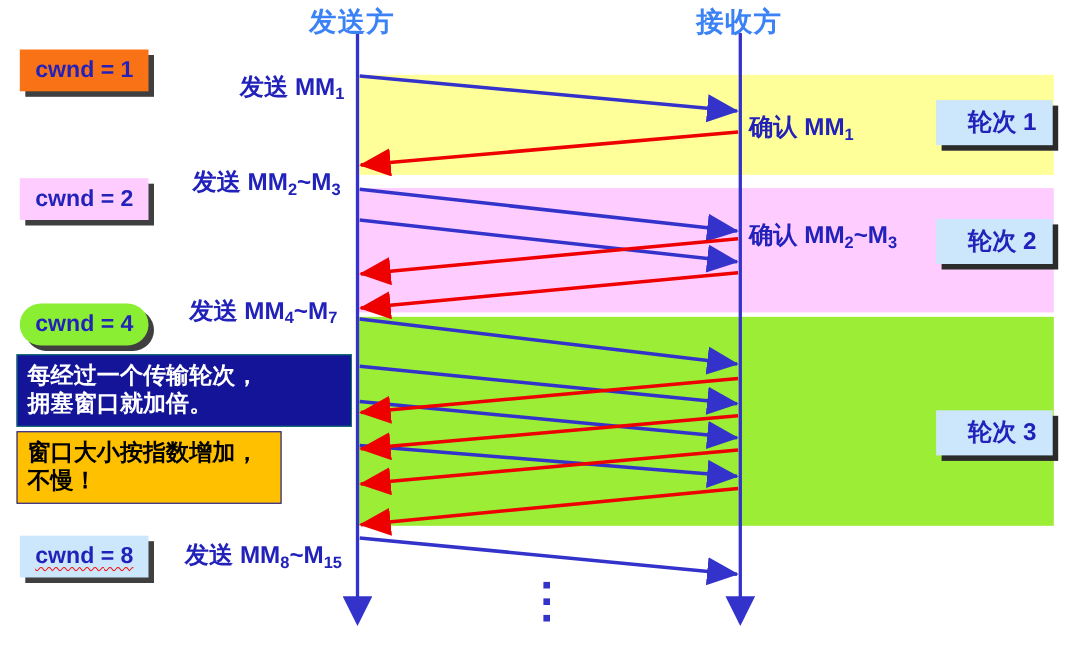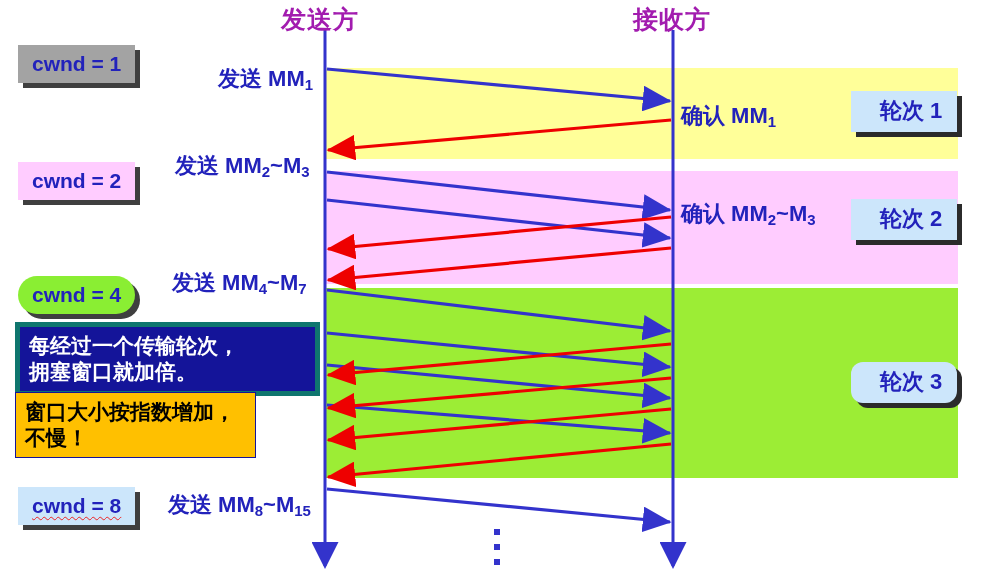--- a/index.html
+++ b/index.html
@@ -33,40 +33,40 @@
   #wire {
     position: absolute;
     left: 0; top: 0;
     width: 987px; height: 586px;
     pointer-events: none;
   }
 
   
   .col-head {
     position: absolute;
-    color: #a21caf;
+    color: #3b82f6;
     font-weight: bold;
     font-size: 25px;
     letter-spacing: 1px;
     white-space: nowrap;
   }
 
   
   .chip {
     position: absolute;
     box-sizing: border-box;
     color: #2222bb;
     font-weight: bold;
     font-size: 21px;
     line-height: 1;
     padding: 8px 14px 9px 14px;
     white-space: nowrap;
     box-shadow: 5px 5px 0 #3f3f3f;
   }
-  .chip-yellow { background: #a3a3a3; }
+  .chip-yellow { background: #f97316; }
   .chip-pink   { background: #ffccff; }
   .chip-green  { background: #8aee33; }
   .chip-blue   { background: #cce6fb; }
   .chip.spell {
     text-decoration: underline;
     text-decoration-color: #ee2222;
     text-decoration-style: wavy;
     text-decoration-thickness: 1px;
     text-underline-offset: 3px;
   }
@@ -106,21 +106,21 @@
     box-sizing: border-box;
     font-weight: bold;
     font-size: 21px;
     line-height: 1.22;
     padding: 6px 9px 7px 9px;
     white-space: pre-line;
   }
   .note-navy {
     background: #141499;
     color: #ffffff;
-    border: 5px solid #0f766e;
+    border: 1px solid #0f766e;
   }
   .note-amber {
     background: #ffc000;
     color: #000000;
     border: 1px solid #141499;
   }
 
   
   #vdots {
     position: absolute;
@@ -213,21 +213,21 @@
     <span>确认 M</span><span>M</span><sub>1</sub>
   </div>
 
   <div class="lbl" style="left:681px; top:203px;">
     <span>确认 M</span><span>M</span><sub>2</sub><span>~</span><span>M</span><sub>3</sub>
   </div>
 
 
   <div class="round-chip" style="left:851px; top:91px;">轮次 1</div>
   <div class="round-chip" style="left:851px; top:199px;">轮次 2</div>
-  <div class="round-chip" style="left:851px; top:362px;border-radius:12px;">轮次 3</div>
+  <div class="round-chip" style="left:851px; top:373px;">轮次 3</div>
 
   <div class="note note-navy" style="left:15px; top:322px; width:305px;">每经过一个传输轮次，
 拥塞窗口就加倍。</div>
   <div class="note note-amber" style="left:15px; top:392px; width:241px;">窗口大小按指数增加，
 不慢！</div>
 
   <div id="vdots" style="left:494px; top:529px;">
     <span></span>
     <span></span>
     <span></span>

